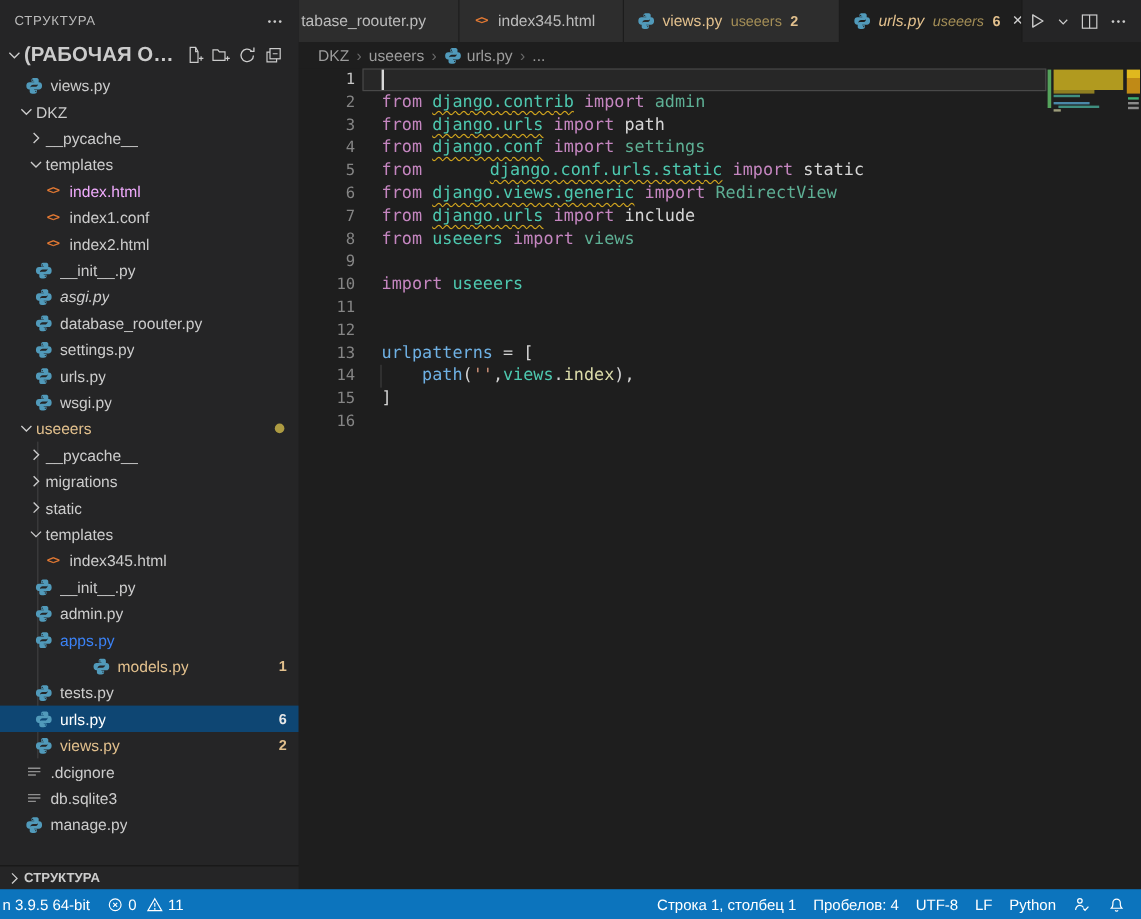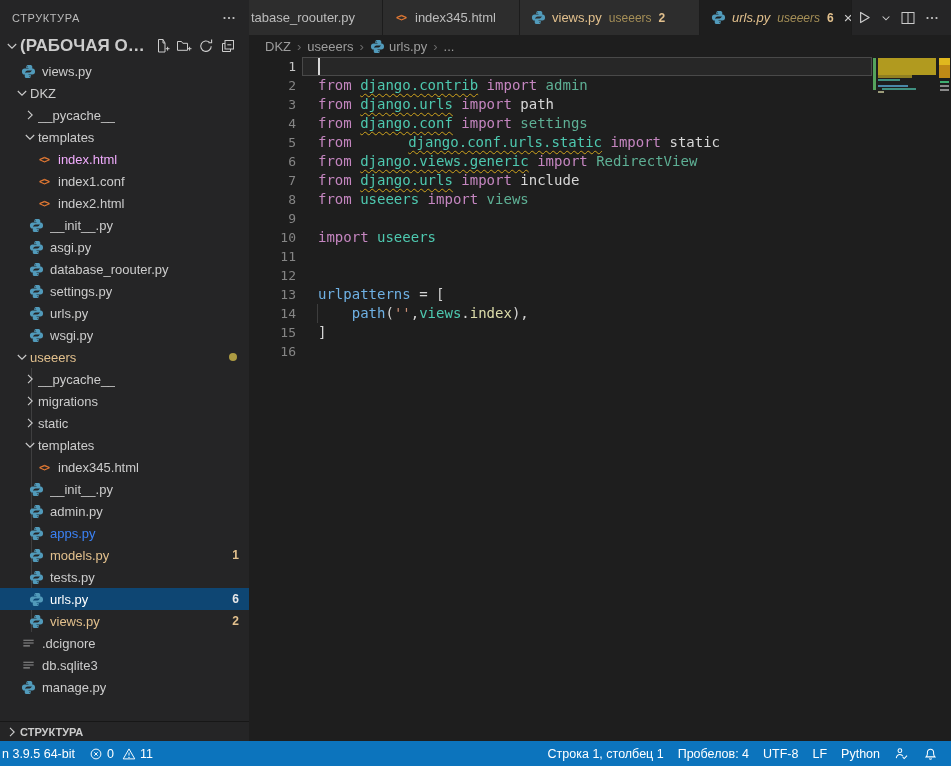--- a/index.html
+++ b/index.html
@@ -197,21 +197,21 @@
       <div class="row" style="padding-left: 22px;">
         <span class="spacer"></span>
         <span class="ficon">
           <svg width="15" height="15" viewBox="0 0 32 32">
             <path fill="#519aba" d="M15.9 2c-2.7 0-4.7 1.2-4.7 3.4v3.2h4.9v.9H7.5C4.6 9.5 2 11.3 2 15.9c0 4.7 2.3 6.6 5.2 6.6h2.1v-3.8c0-2.6 2.2-4.6 4.8-4.6h6.3c2.1 0 3.6-1.6 3.6-3.7V5.4C24 3.2 21.8 2 19.6 2h-3.7zm-2.6 2.9c.6 0 1.1.5 1.1 1.2 0 .6-.5 1.1-1.1 1.1-.7 0-1.2-.5-1.2-1.1 0-.7.5-1.2 1.2-1.2z"></path>
             <path fill="#519aba" d="M16.1 30c2.7 0 4.7-1.2 4.7-3.4v-3.2h-4.9v-.9h8.6c2.9 0 5.5-1.8 5.5-6.4 0-4.7-2.3-6.6-5.2-6.6h-2.1v3.8c0 2.6-2.2 4.6-4.8 4.6h-6.3c-2.1 0-3.6 1.6-3.6 3.7v5C8 28.8 10.2 30 12.4 30h3.7zm2.6-2.9c-.6 0-1.1-.5-1.1-1.2 0-.6.5-1.1 1.1-1.1.7 0 1.2.5 1.2 1.1 0 .7-.5 1.2-1.2 1.2z"></path>
           </svg>
         </span>
         <span class="label" style="color:#cccccc">__init__.py</span>
       </div>
-      <div class="row" style="padding-left: 22px;">
+      <div class="row" style="padding-left: 22px; font-style: italic;">
         <span class="spacer"></span>
         <span class="ficon">
           <svg width="15" height="15" viewBox="0 0 32 32">
             <path fill="#519aba" d="M15.9 2c-2.7 0-4.7 1.2-4.7 3.4v3.2h4.9v.9H7.5C4.6 9.5 2 11.3 2 15.9c0 4.7 2.3 6.6 5.2 6.6h2.1v-3.8c0-2.6 2.2-4.6 4.8-4.6h6.3c2.1 0 3.6-1.6 3.6-3.7V5.4C24 3.2 21.8 2 19.6 2h-3.7zm-2.6 2.9c.6 0 1.1.5 1.1 1.2 0 .6-.5 1.1-1.1 1.1-.7 0-1.2-.5-1.2-1.1 0-.7.5-1.2 1.2-1.2z"></path>
             <path fill="#519aba" d="M16.1 30c2.7 0 4.7-1.2 4.7-3.4v-3.2h-4.9v-.9h8.6c2.9 0 5.5-1.8 5.5-6.4 0-4.7-2.3-6.6-5.2-6.6h-2.1v3.8c0 2.6-2.2 4.6-4.8 4.6h-6.3c-2.1 0-3.6 1.6-3.6 3.7v5C8 28.8 10.2 30 12.4 30h3.7zm2.6-2.9c-.6 0-1.1-.5-1.1-1.2 0-.6.5-1.1 1.1-1.1.7 0 1.2.5 1.2 1.1 0 .7-.5 1.2-1.2 1.2z"></path>
           </svg>
         </span>
         <span class="label" style="color:#cccccc">asgi.py</span>
       </div>
       <div class="row" style="padding-left: 22px;">
@@ -325,21 +325,21 @@
       <div class="row" style="padding-left: 22px;">
         <span class="spacer"></span>
         <span class="ficon">
           <svg width="15" height="15" viewBox="0 0 32 32">
             <path fill="#519aba" d="M15.9 2c-2.7 0-4.7 1.2-4.7 3.4v3.2h4.9v.9H7.5C4.6 9.5 2 11.3 2 15.9c0 4.7 2.3 6.6 5.2 6.6h2.1v-3.8c0-2.6 2.2-4.6 4.8-4.6h6.3c2.1 0 3.6-1.6 3.6-3.7V5.4C24 3.2 21.8 2 19.6 2h-3.7zm-2.6 2.9c.6 0 1.1.5 1.1 1.2 0 .6-.5 1.1-1.1 1.1-.7 0-1.2-.5-1.2-1.1 0-.7.5-1.2 1.2-1.2z"></path>
             <path fill="#519aba" d="M16.1 30c2.7 0 4.7-1.2 4.7-3.4v-3.2h-4.9v-.9h8.6c2.9 0 5.5-1.8 5.5-6.4 0-4.7-2.3-6.6-5.2-6.6h-2.1v3.8c0 2.6-2.2 4.6-4.8 4.6h-6.3c-2.1 0-3.6 1.6-3.6 3.7v5C8 28.8 10.2 30 12.4 30h3.7zm2.6-2.9c-.6 0-1.1-.5-1.1-1.2 0-.6.5-1.1 1.1-1.1.7 0 1.2.5 1.2 1.1 0 .7-.5 1.2-1.2 1.2z"></path>
           </svg>
         </span>
         <span class="label" style="color:#3b82f6">apps.py</span>
       </div>
-      <div class="row" style="padding-left: 22px;">
+      <div class="row" style="padding-left: 22px; margin-left: 48px;">
         <span class="spacer"></span>
         <span class="ficon">
           <svg width="15" height="15" viewBox="0 0 32 32">
             <path fill="#519aba" d="M15.9 2c-2.7 0-4.7 1.2-4.7 3.4v3.2h4.9v.9H7.5C4.6 9.5 2 11.3 2 15.9c0 4.7 2.3 6.6 5.2 6.6h2.1v-3.8c0-2.6 2.2-4.6 4.8-4.6h6.3c2.1 0 3.6-1.6 3.6-3.7V5.4C24 3.2 21.8 2 19.6 2h-3.7zm-2.6 2.9c.6 0 1.1.5 1.1 1.2 0 .6-.5 1.1-1.1 1.1-.7 0-1.2-.5-1.2-1.1 0-.7.5-1.2 1.2-1.2z"></path>
             <path fill="#519aba" d="M16.1 30c2.7 0 4.7-1.2 4.7-3.4v-3.2h-4.9v-.9h8.6c2.9 0 5.5-1.8 5.5-6.4 0-4.7-2.3-6.6-5.2-6.6h-2.1v3.8c0 2.6-2.2 4.6-4.8 4.6h-6.3c-2.1 0-3.6 1.6-3.6 3.7v5C8 28.8 10.2 30 12.4 30h3.7zm2.6-2.9c-.6 0-1.1-.5-1.1-1.2 0-.6.5-1.1 1.1-1.1.7 0 1.2.5 1.2 1.1 0 .7-.5 1.2-1.2 1.2z"></path>
           </svg>
         </span>
         <span class="label" style="color:#e2c08d">models.py</span>
         <span class="badge" style="color:#e2c08d">1</span>
       </div>

